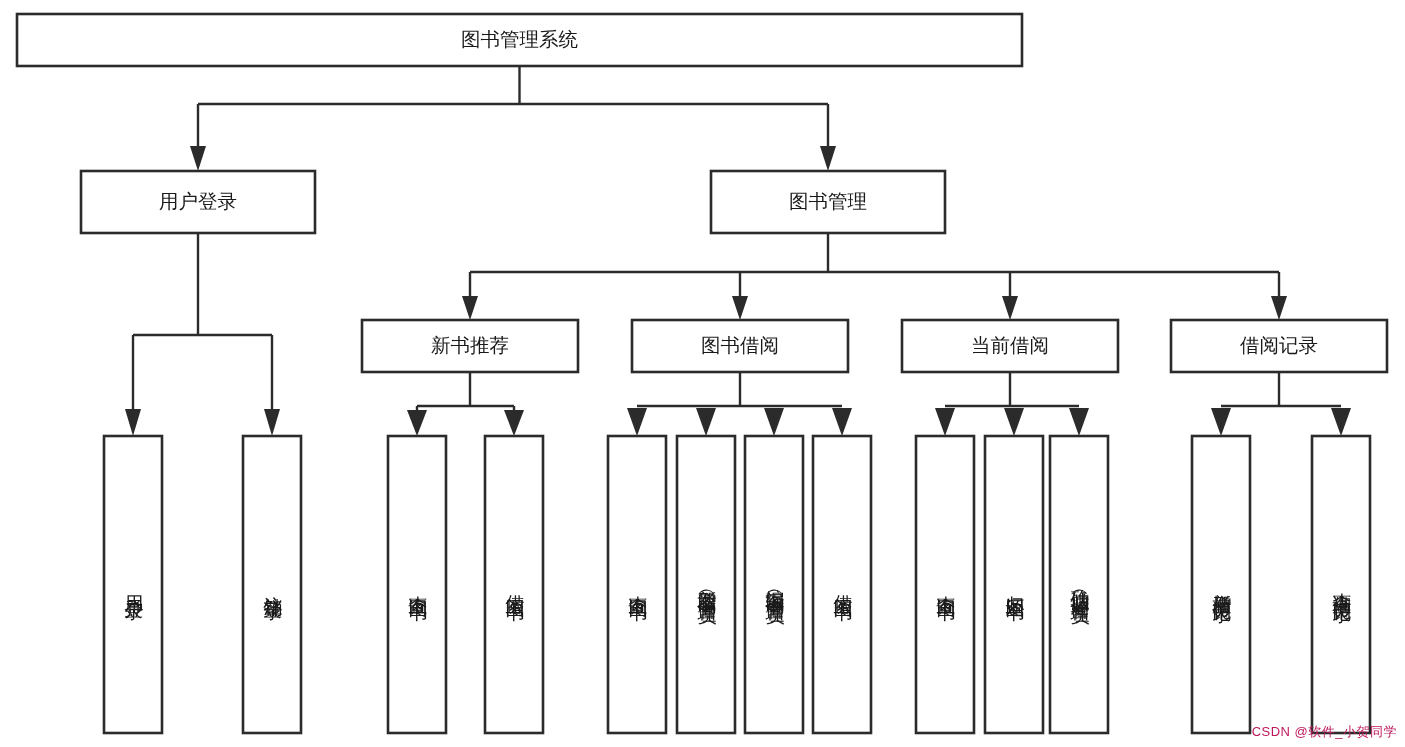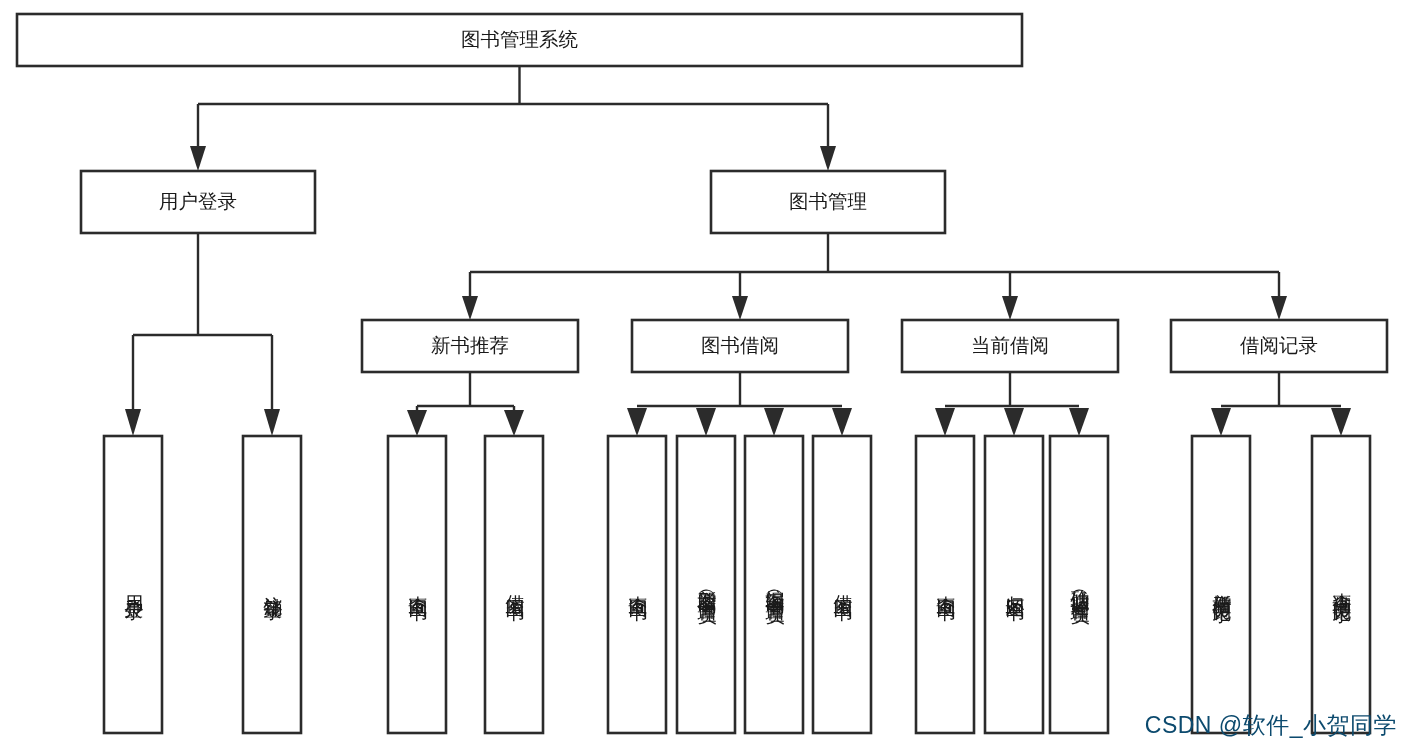--- a/index.html
+++ b/index.html
@@ -57,22 +57,22 @@
     writing-mode: vertical-rl;
     text-orientation: upright;
     letter-spacing: 2.5px;
     text-anchor: middle;
   }
   .watermark {
     position: absolute;
     right: 8px;
     bottom: 6px;
     font-family: "Liberation Sans", "DejaVu Sans", sans-serif;
-    font-size: 23px;
-    color: #0c4a6e;
+    font-size: 13px;
+    color: #be185d;
     letter-spacing: 0.5px;
     white-space: nowrap;
     user-select: none;
   }
 </style>
 </head>
 <body>
 
 <div id="diagram-root">
 

